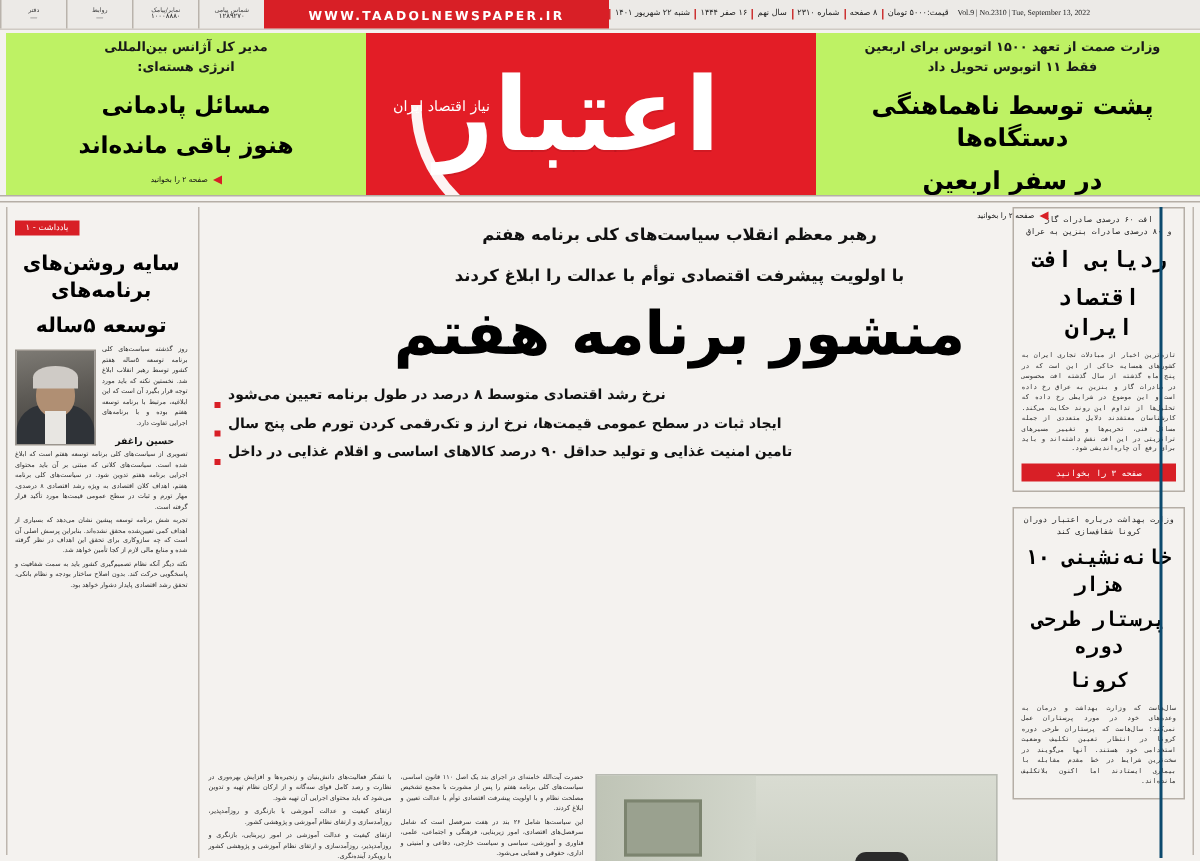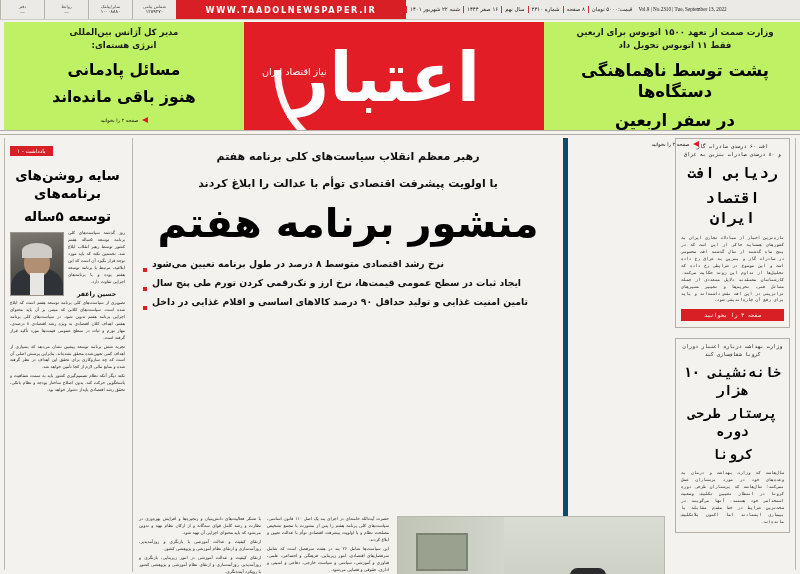--- a/index.html
+++ b/index.html
@@ -116,23 +116,23 @@
     position: absolute; top: 138px; right: 4px; width: 126px; height: 432px;
     border-right: 1px solid #bdb6ae;
     padding: 0 5px;
   }
   .col-left {
     position: absolute; top: 138px; left: 4px; width: 126px; height: 432px;
     border-left: 1px solid #bdb6ae;
     padding: 0 5px;
   }
   .center-area {
-    position: absolute; top: 138px; left: 132px; width: 436px; height: 434px;
+    position: absolute; top: 138px; left: 132px; width: 643px; height: 434px;
     border-left: 1px solid #bdb6ae;
-    border-right: 5px solid #0c4a6e;
+    border-right: 2px solid #0c4a6e;
   }
 
   .side-box { margin-bottom: 10px; font-family: Liberation Mono, monospace; }
   .side-box.framed {
     border: 1px solid #b5aea6; padding: 5px 5px 6px;
   }
   .side-kick { font-size: 5.2px; color: #222; text-align: center; line-height: 1.5; }
   .side-title {
     font-size: 15px; font-weight: bold; color: #000;
     text-align: center; line-height: 1.34; margin: 5px 0 5px;

